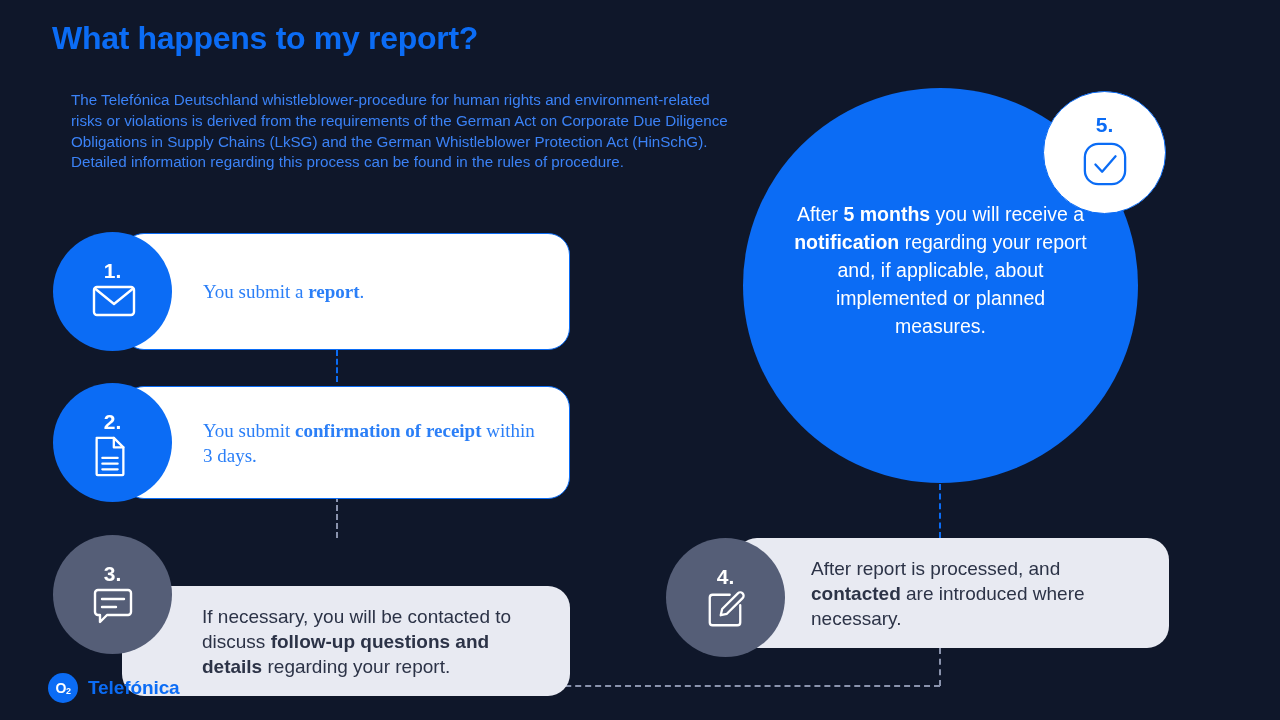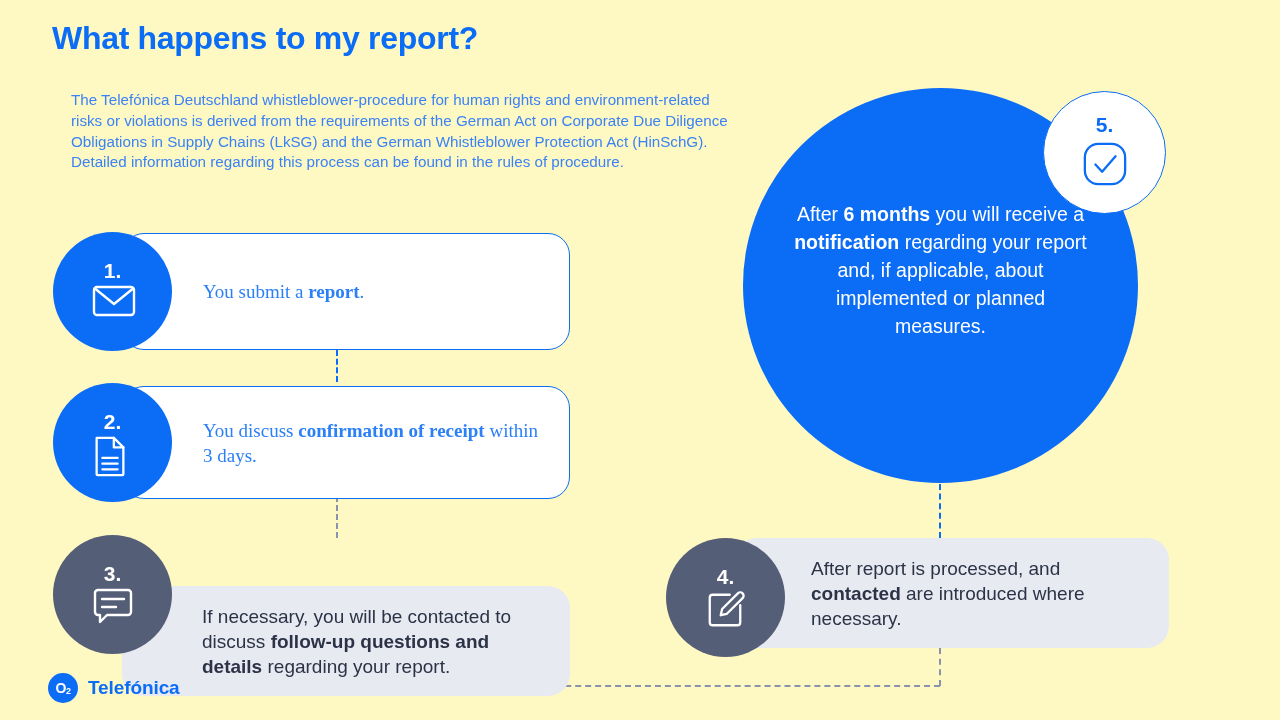--- a/index.html
+++ b/index.html
@@ -2,21 +2,21 @@
 <html><head>
 <meta charset="utf-8">
 <style>
   * { box-sizing: border-box; margin: 0; padding: 0; }
   html, body {
     width: 1280px; height: 720px;
     background: #ffffff;
     font-family: "Liberation Sans", sans-serif;
     overflow: hidden;
   }
-  #stage { position: relative; width: 1280px; height: 720px; background: #fef9c3; }
+  #stage { position: relative; width: 1280px; height: 720px; background: #0f172a; }
 
   
   .page-title {
     position: absolute; left: 52px; top: 20px;
     font-size: 32px; font-weight: bold; color: #0B6CF5;
     letter-spacing: -0.3px;
   }
   .intro {
     position: absolute; left: 71px; top: 90px; width: 672px;
     font-size: 15.2px; line-height: 20.8px; color: #3B82F6;
@@ -144,21 +144,21 @@
           <rect x="2" y="3" width="40" height="28" rx="3"></rect>
           <path d="M3.5 5 L22 20 L40.5 5"></path>
         </svg>
       </span>
     </div>
   </div>
 
   <div class="step">
     <div class="step-card card-outline" style="top:386px; width:448px; height:113px;">
       <div class="step-text text-blue">
-        <span>You discuss </span><b>confirmation of receipt</b><span> within 3 days.</span>
+        <span>You submit </span><b>confirmation of receipt</b><span> within 3 days.</span>
       </div>
     </div>
     <div class="badge-circle badge-blue" style="left:53px; top:383px;">
       <span class="badge-num">2.</span>
       <span class="badge-icon">
         <svg viewBox="0 0 36 44" width="36" height="42" fill="none" stroke="#fff" stroke-width="2.4" stroke-linecap="round" stroke-linejoin="round">
           <path d="M4 3 h18 l10 10 v28 a1 1 0 0 1 -1 1 H5 a1 1 0 0 1 -1 -1 V4 a1 1 0 0 1 1 -1 z"></path>
           <path d="M22 3 v10 h10"></path>
           <path d="M10 24 h16 M10 30 h16 M10 36 h16"></path>
         </svg>
@@ -195,21 +195,21 @@
         <svg viewBox="0 0 42 42" width="40" height="40" fill="none" stroke="#fff" stroke-width="2.4" stroke-linecap="round" stroke-linejoin="round">
           <path d="M26 5 H8 a3 3 0 0 0 -3 3 v26 a3 3 0 0 0 3 3 h26 a3 3 0 0 0 3 -3 V16"></path>
           <path d="M34.5 3.5 a3.5 3.5 0 0 1 5 5 L23 25 l-6.5 1.5 L18 20 z"></path>
         </svg>
       </span>
     </div>
   </div>
 
   <div class="big-circle">
     <div class="big-circle-text">
-      <span>After </span><b>6 months</b><span> you will receive a </span><b>notification</b><span> regarding your report and, if applicable, about implemented or planned measures.</span>
+      <span>After </span><b>5 months</b><span> you will receive a </span><b>notification</b><span> regarding your report and, if applicable, about implemented or planned measures.</span>
     </div>
   </div>
 
   <div class="step5-badge">
     <span class="step5-num">5.</span>
     <span>
       <svg viewBox="0 0 48 48" width="46" height="46" fill="none" stroke="#0B6CF5" stroke-width="2.4" stroke-linecap="round" stroke-linejoin="round">
         <rect x="3" y="3" width="42" height="42" rx="14"></rect>
         <path d="M14 24.5 L21 32 L35 16"></path>
       </svg>

